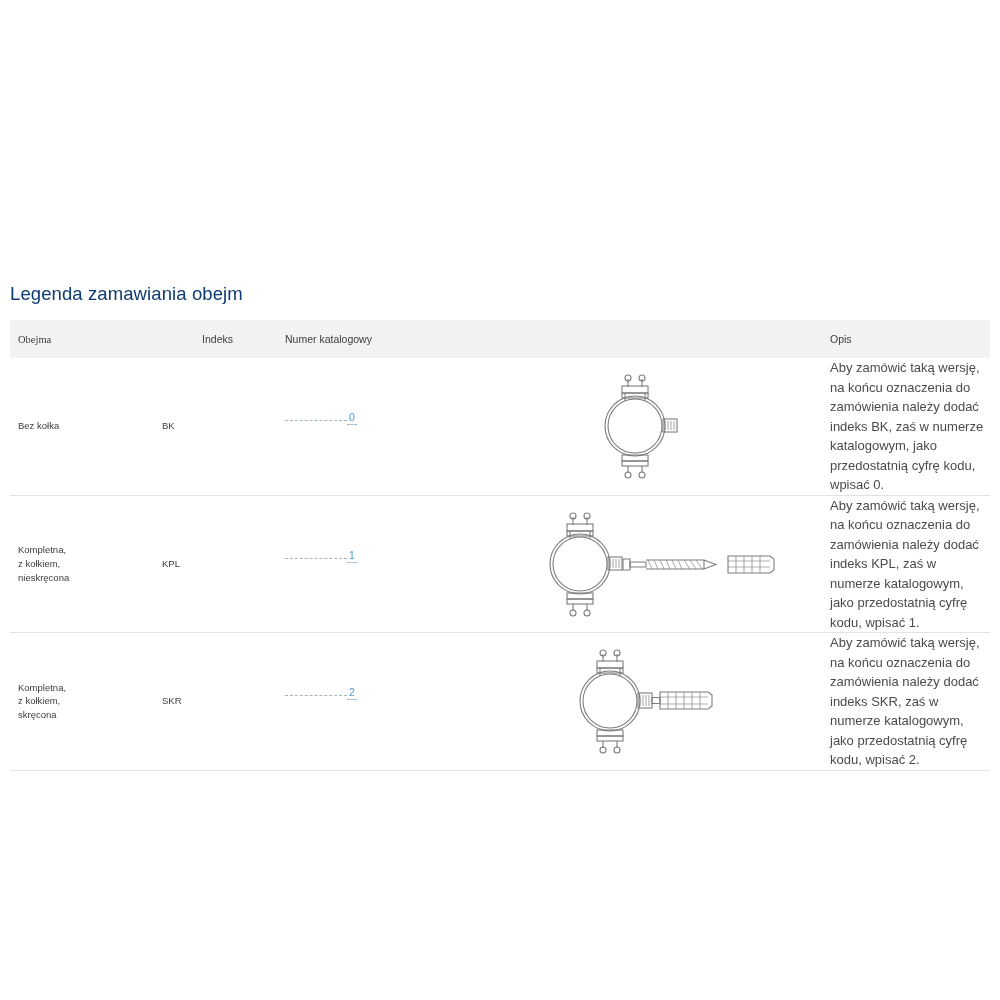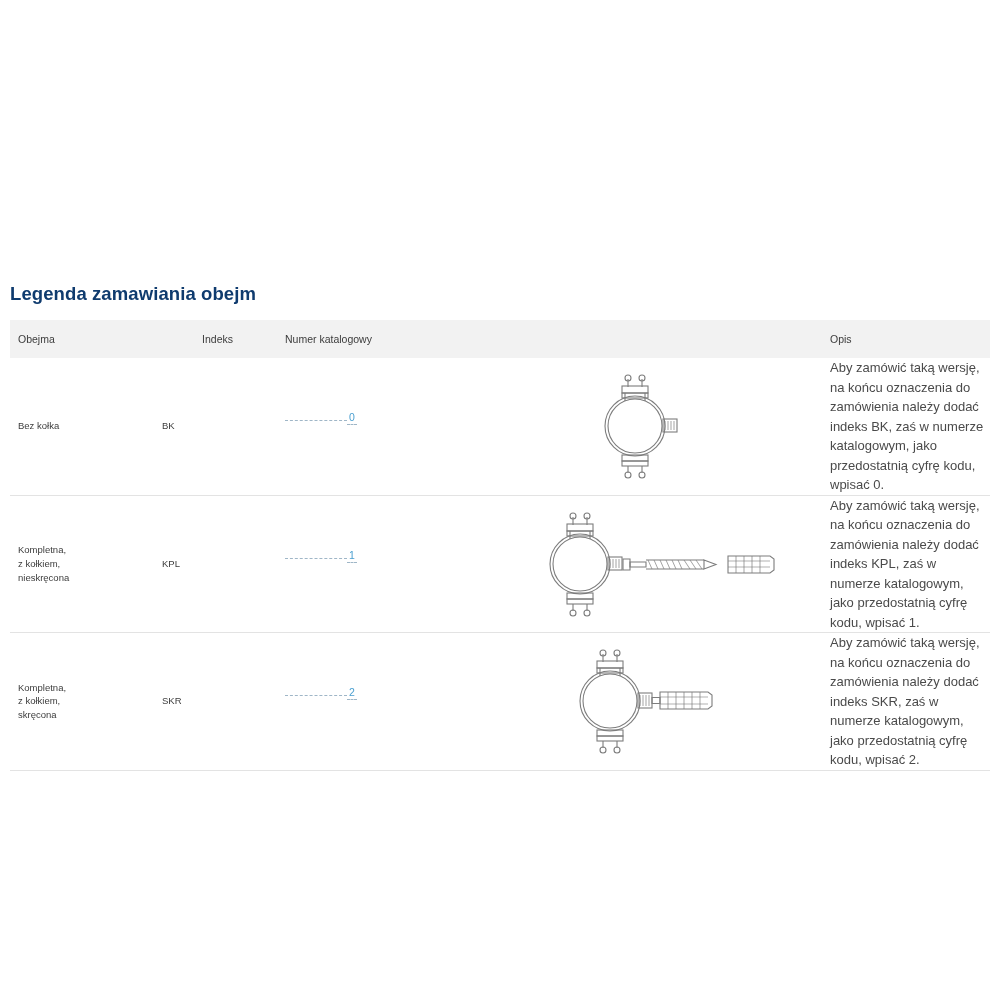--- a/index.html
+++ b/index.html
@@ -15,42 +15,42 @@
     position: relative;
     width: 1000px;
     height: 1000px;
     background: #ffffff;
   }
   .title {
     position: absolute;
     left: 10px;
     top: 283px;
     font-size: 18.5px;
-    font-weight: bold;
+    font-weight: normal;
     color: #0f3b6e;
     letter-spacing: 0.1px;
   }
   .table {
     position: absolute;
     left: 10px;
     top: 320px;
     width: 980px;
   }
   .thead {
     display: flex;
     align-items: center;
     height: 38px;
     background: #f2f2f2;
   }
   .thead .th {
     font-size: 10.5px;
     color: #3c3c3c;
     font-weight: normal;
   }
-  .col-obejma   { width: 140px; padding-left: 8px; }
+  .col-obejma   { width: 140px; padding-left: 8px; font-family: Liberation Serif, serif; }
   .col-indeks   { width: 135px; text-align: center; }
   .col-numer    { width: 180px; }
   .col-img      { width: 365px; }
   .col-opis     { width: 160px; padding-left: 0px; }
 
   .trow {
     display: flex;
     align-items: center;
     min-height: 114px;
     border-bottom: 1px solid #e3e3e3;

